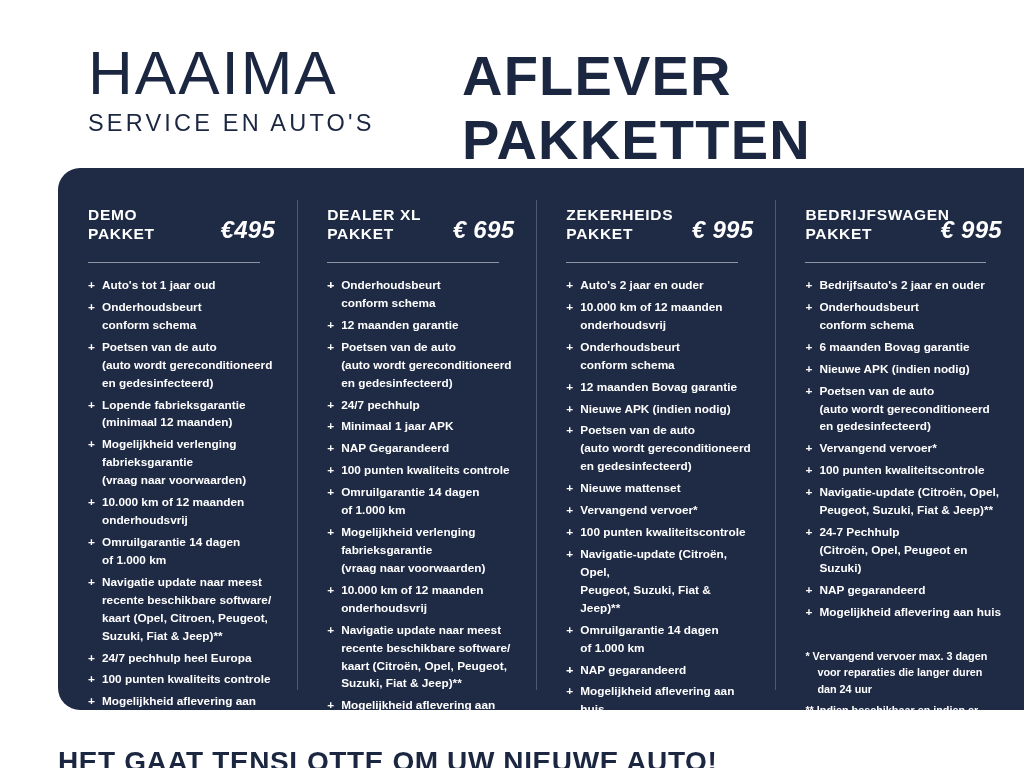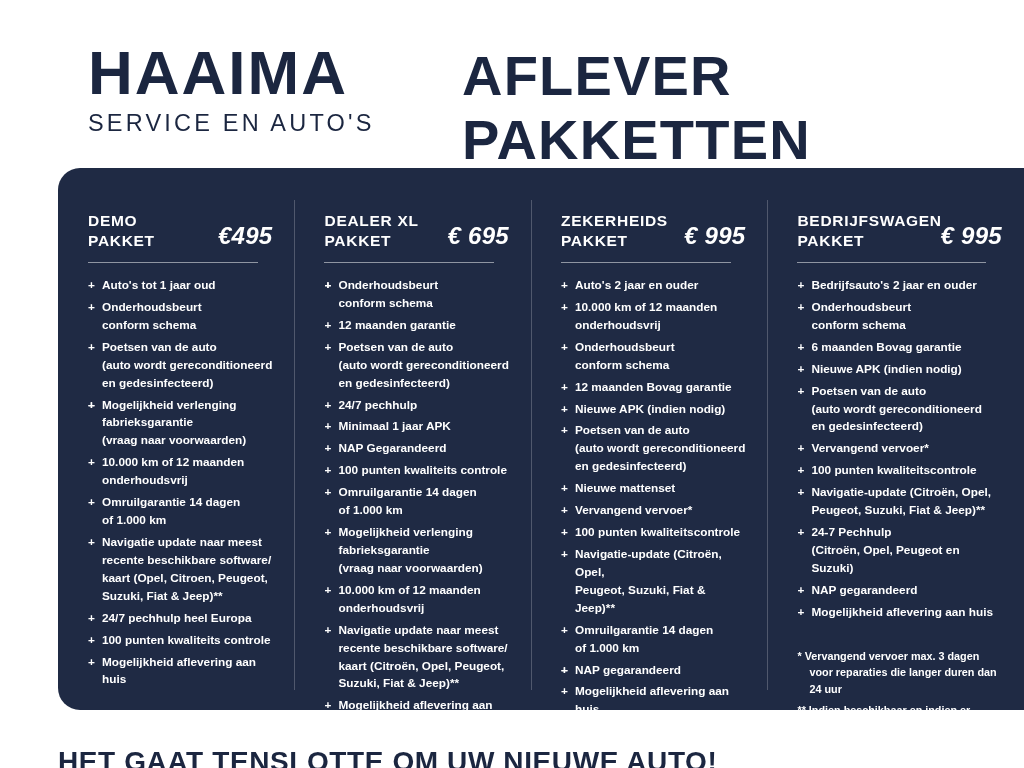--- a/index.html
+++ b/index.html
@@ -24,21 +24,21 @@
     display: flex;
     align-items: center;
   }
   .brand {
     position: absolute;
     left: 88px; top: 42px;
     width: 340px;
   }
   .brand-name {
     font-size: 62px;
-    font-weight: bold;
+    font-weight: normal;
     letter-spacing: 2px;
     color: #1b2640;
     line-height: 1;
     font-stretch: condensed;
   }
   .brand-sub {
     margin-top: 8px;
     font-size: 23.5px;
     letter-spacing: 3.2px;
     color: #1b2640;
@@ -73,24 +73,23 @@
   }
   .col + .col::before {
     content: "";
     position: absolute;
     left: 0; top: 10px;
     width: 1px; height: 490px;
     background: rgba(255,255,255,0.22);
   }
   .col-head {
     display: flex;
-    align-items: flex-end;
+    align-items: center;
     justify-content: space-between;
     min-height: 52px;
-    gap: 8px;
   }
   .col-title {
     font-size: 15.5px;
     font-weight: bold;
     letter-spacing: 0.7px;
     line-height: 1.25;
     text-transform: uppercase;
     max-width: 135px;
   }
   .col-price {
@@ -170,21 +169,21 @@
           <div>DEMO</div>
           <div>PAKKET</div>
         </div>
         <div class="col-price">€495</div>
       </div>
       <div class="rule"></div>
       <ul class="features">
           <li><span class="plus">+</span><span>Auto's tot 1 jaar oud</span></li>
           <li><span class="plus">+</span><span>Onderhoudsbeurt<br>conform schema</span></li>
           <li><span class="plus">+</span><span>Poetsen van de auto<br>(auto wordt gereconditioneerd<br>en gedesinfecteerd)</span></li>
-          <li><span class="plus">+</span></li>
+          <li><span class="plus">+</span><span>Lopende fabrieksgarantie<br>(minimaal 12 maanden)</span></li>
           <li><span class="plus">+</span><span>Mogelijkheid verlenging<br>fabrieksgarantie<br>(vraag naar voorwaarden)</span></li>
           <li><span class="plus">+</span><span>10.000 km of 12 maanden<br>onderhoudsvrij</span></li>
           <li><span class="plus">+</span><span>Omruilgarantie 14 dagen<br>of 1.000 km</span></li>
           <li><span class="plus">+</span><span>Navigatie update naar meest<br>recente beschikbare software/<br>kaart (Opel, Citroen,  Peugeot,<br>Suzuki, Fiat &amp; Jeep)**</span></li>
           <li><span class="plus">+</span><span>24/7 pechhulp heel Europa</span></li>
           <li><span class="plus">+</span><span>100 punten kwaliteits controle</span></li>
           <li><span class="plus">+</span><span>Mogelijkheid aflevering aan huis</span></li>
         </ul>
     </div>
 

